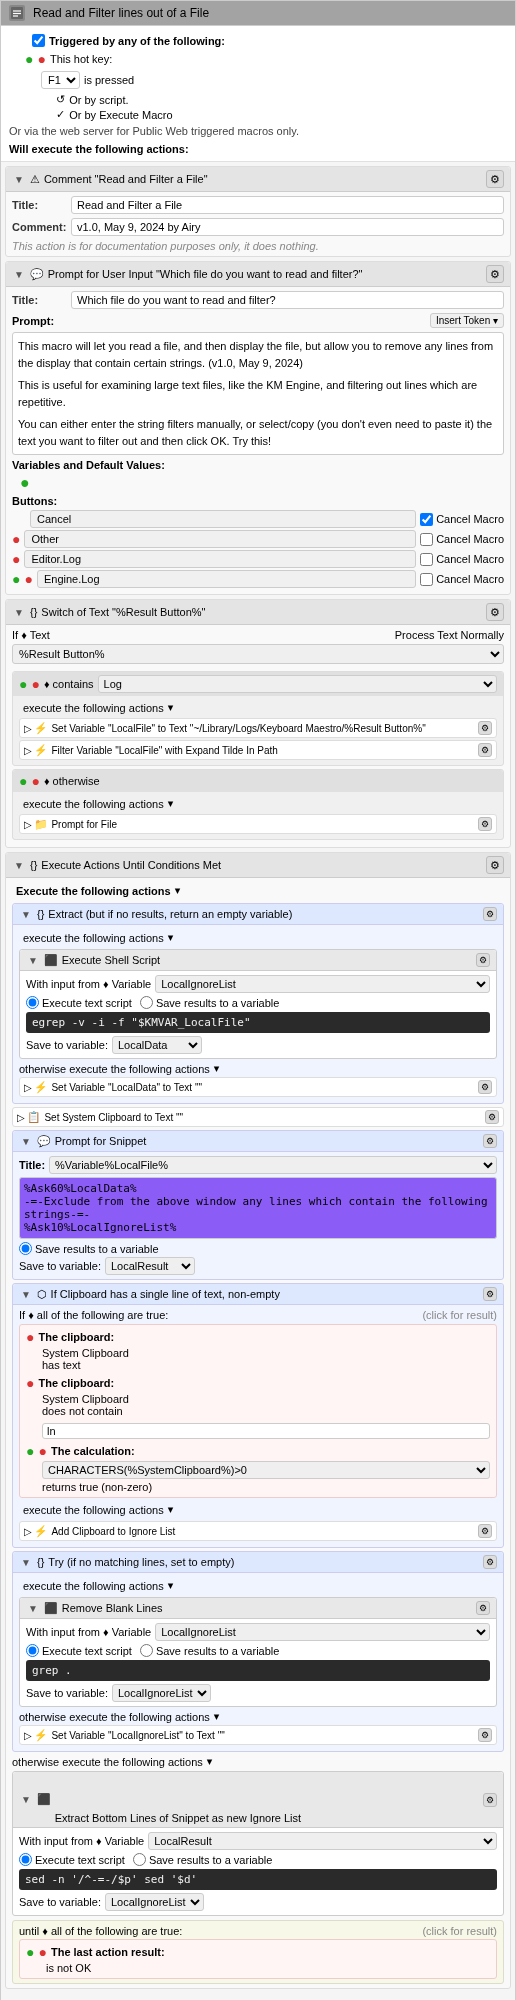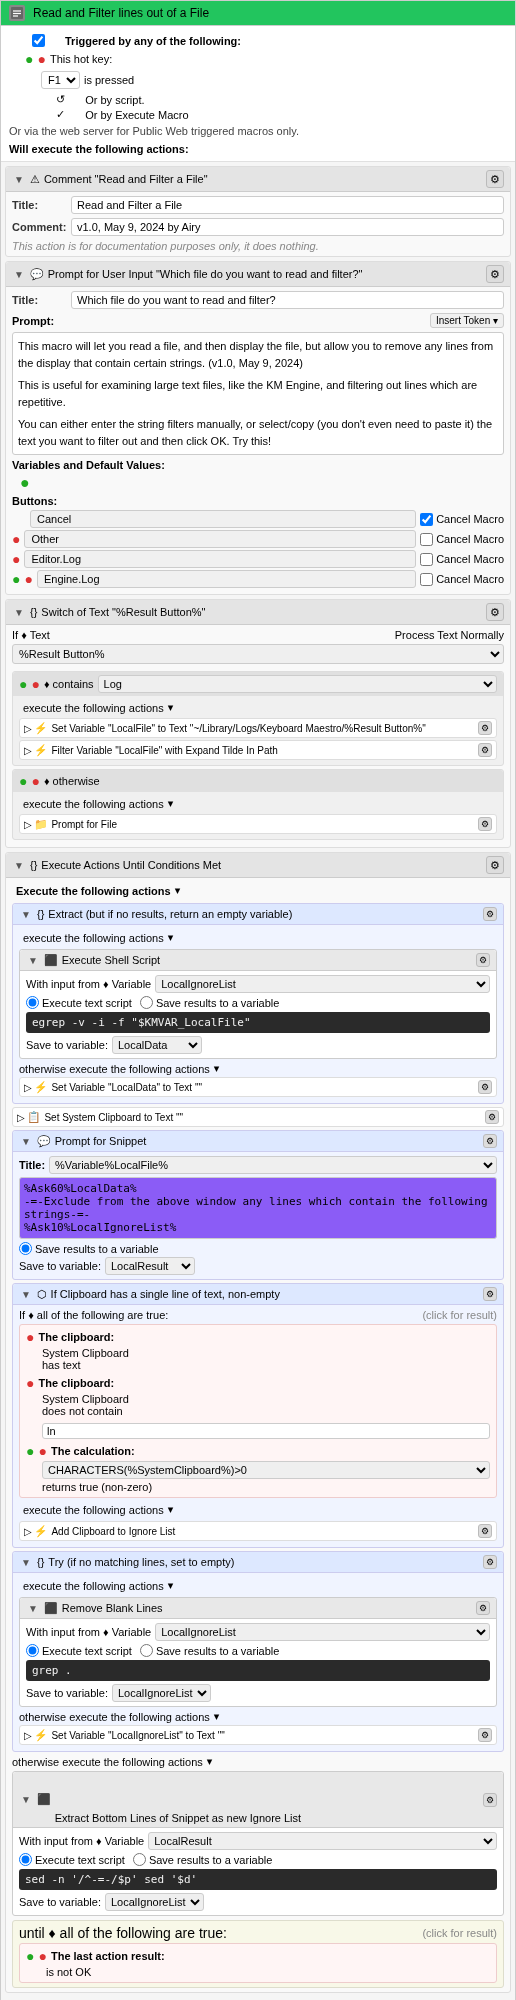--- a/index.html
+++ b/index.html
@@ -8,21 +8,21 @@
       font-size: 12px;
       background: #f0f0f0;
       width: 516px;
     }
     .window {
       background: #f5f5f5;
       border: 1px solid #ccc;
       width: 516px;
     }
     .titlebar {
-      background: #22c55e;
+      background: #a3a3a3;
       border-bottom: 1px solid #ccc;
       padding: 4px 8px;
       display: flex;
       align-items: center;
       gap: 8px;
     }
     .titlebar-icon {
       width: 16px;
       height: 16px;
       background: #888;
@@ -47,21 +47,21 @@
       border: 1px solid #ccc;
       border-radius: 3px;
       padding: 2px 5px;
       font-size: 11px;
       background: #fff;
     }
     .indent {
       margin-left: 16px;
     }
     .checkbox-row {
-      display: flex; align-items: center; gap: 20px;
+      display: flex; align-items: center; gap: 4px;
       font-size: 11px;
       margin: 2px 0;
       padding-left: 23px;
     }
     .trigger-section {
       background: #fff;
       padding: 6px 8px;
       border-bottom: 1px solid #e0e0e0;
     }
     .bold { font-weight: 600; }
@@ -655,21 +655,21 @@
             <span style="font-size:11px;">Save to variable:</span>
             <select style="border:1px solid #ccc;border-radius:3px;font-size:11px;padding:1px;min-width:90px;">
               <option>LocalIgnoreList</option>
             </select>
           </div>
         </div>
       </div>
 
       <div style="background:#f8f8e8;border:1px solid #ddc;border-radius:3px;padding:4px 6px;margin-top:4px;">
         <div style="display:flex;align-items:center;justify-content:space-between;margin-bottom:2px;">
-          <span style="font-size:14px;text-align:center;">until ♦ all of the following are true:</span>
+          <span style="font-size:11px;text-align:center;">until ♦ all of the following are true:</span>
           <span style="font-size:11px;color:#888;">(click for result)</span>
         </div>
         <div style="background:#fff5f5;border:1px solid #ecc;border-radius:3px;padding:4px 6px;">
           <div style="display:flex;align-items:center;gap:4px;margin-bottom:2px;">
             <span class="green-dot">●</span>
             <span class="red-dot">●</span>
             <span style="font-size:11px;font-weight:600;">The last action result:</span>
           </div>
           <div style="margin-left:20px;font-size:11px;">is not OK</div>
         </div>

